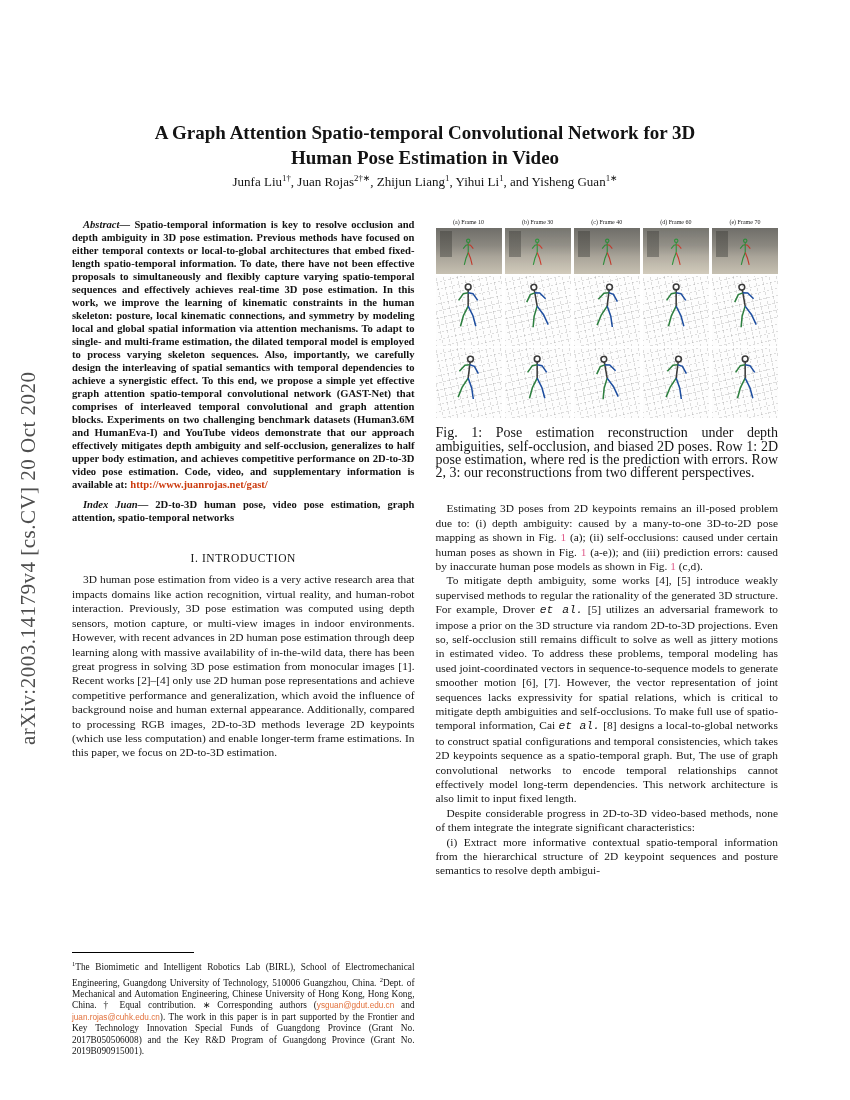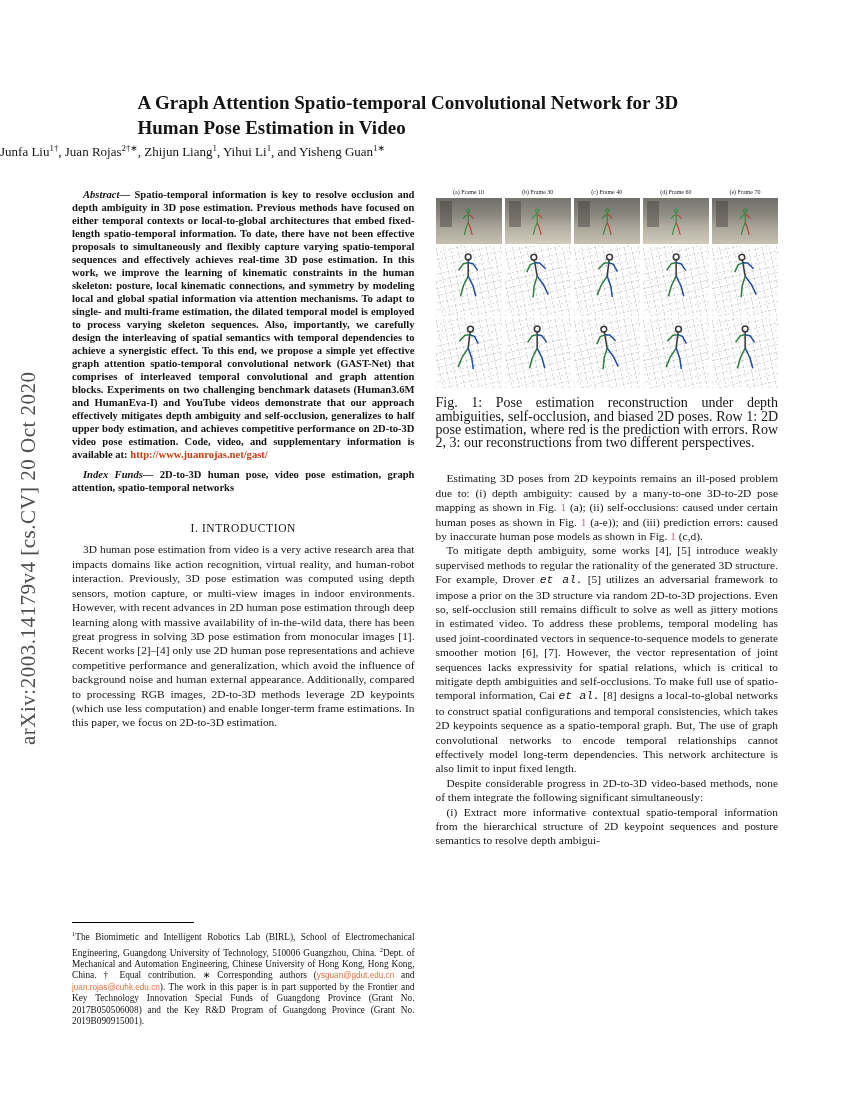--- a/index.html
+++ b/index.html
@@ -10,21 +10,21 @@
     overflow:hidden;
   }
   
   .arxiv-sidebar {
     position:absolute; left:16px; top:278px; height:560px; width:30px;
     writing-mode:vertical-rl; transform:rotate(180deg);
     font-size:21px; color:#4e4e4e; letter-spacing:0.5px; white-space:nowrap;
     text-align:center;
   }
   
-  .paper-header { padding-top:90px; }
+  .paper-header { padding-top:120px; text-align:center; }
   .title {
     font-size:19px; font-weight:bold; line-height:1.32;
     max-width:575px; margin:0 auto;
   }
   .authors { margin-top:3px; font-size:13px; }
   .authors .sup { vertical-align:super; font-size:68%; }
   
   .columns {
     display:flex; gap:21px; margin:28px 72px 0 72px; height:845px;
   }
@@ -123,21 +123,21 @@
 
   <header class="paper-header">
     <h1 class="title">A Graph Attention Spatio-temporal Convolutional Network for 3D Human Pose Estimation in Video</h1>
     <div class="authors"><span>Junfa Liu</span><span class="sup">1†</span><span>, Juan Rojas</span><span class="sup">2†∗</span><span>, Zhijun Liang</span><span class="sup">1</span><span>, Yihui Li</span><span class="sup">1</span><span>, and Yisheng Guan</span><span class="sup">1∗</span></div>
   </header>
 
   <div class="columns">
 
     <div class="col">
       <p class="abstract"><span class="bi">Abstract— </span><span>Spatio-temporal information is key to resolve occlusion and depth ambiguity in 3D pose estimation. Previous methods have focused on either temporal contexts or local-to-global architectures that embed fixed-length spatio-temporal information. To date, there have not been effective proposals to simultaneously and flexibly capture varying spatio-temporal sequences and effectively achieves real-time 3D pose estimation. In this work, we improve the learning of kinematic constraints in the human skeleton: posture, local kinematic connections, and symmetry by modeling local and global spatial information via attention mechanisms. To adapt to single- and multi-frame estimation, the dilated temporal model is employed to process varying skeleton sequences. Also, importantly, we carefully design the interleaving of spatial semantics with temporal dependencies to achieve a synergistic effect. To this end, we propose a simple yet effective graph attention spatio-temporal convolutional network (GAST-Net) that comprises of interleaved temporal convolutional and graph attention blocks. Experiments on two challenging benchmark datasets (Human3.6M and HumanEva-I) and YouTube videos demonstrate that our approach effectively mitigates depth ambiguity and self-occlusion, generalizes to half upper body estimation, and achieves competitive performance on 2D-to-3D video pose estimation. Code, video, and supplementary information is available at: </span><a class="link">http://www.juanrojas.net/gast/</a></p>
-      <p class="indexterms"><span class="bi">Index Funds— </span><span>2D-to-3D human pose, video pose estimation, graph attention, spatio-temporal networks</span></p>
+      <p class="indexterms"><span class="bi">Index Juan— </span><span>2D-to-3D human pose, video pose estimation, graph attention, spatio-temporal networks</span></p>
       <h2 class="section">I. INTRODUCTION</h2>
       <p class="body">3D human pose estimation from video is a very active research area that impacts domains like action recognition, virtual reality, and human-robot interaction. Previously, 3D pose estimation was computed using depth sensors, motion capture, or multi-view images in indoor environments. However, with recent advances in 2D human pose estimation through deep learning along with massive availability of in-the-wild data, there has been great progress in solving 3D pose estimation from monocular images [1]. Recent works [2]–[4] only use 2D human pose representations and achieve competitive performance and generalization, which avoid the influence of background noise and human external appearance. Additionally, compared to processing RGB images, 2D-to-3D methods leverage 2D keypoints (which use less computation) and enable longer-term frame estimations. In this paper, we focus on 2D-to-3D estimation.</p>
       <div class="footnote-block">
         <div class="footnote-rule"></div>
         <p class="footnote"><span class="sup">1</span><span>The Biomimetic and Intelligent Robotics Lab (BIRL), School of Electromechanical Engineering, Guangdong University of Technology, 510006 Guangzhou, China. </span><span class="sup">2</span><span>Dept. of Mechanical and Automation Engineering, Chinese University of Hong Kong, Hong Kong, China. † Equal contribution. ∗ Corresponding authors (</span><a class="mono">ysguan@gdut.edu.cn</a><span> and </span><a class="mono">juan.rojas@cuhk.edu.cn</a><span>). The work in this paper is in part supported by the Frontier and Key Technology Innovation Special Funds of Guangdong Province (Grant No. 2017B050506008) and the Key R&amp;D Program of Guangdong Province (Grant No. 2019B090915001).</span></p>
       </div>
     </div>
 
     <div class="col">
       <figure class="fig1">
@@ -224,18 +224,18 @@
               <svg class="sk">
                 <use href="#skel3d"></use>
               </svg>
             </div>
         </div>
         <figcaption class="caption">Fig. 1: Pose estimation reconstruction under depth ambiguities, self-occlusion, and biased 2D poses. Row 1: 2D pose estimation, where red is the prediction with errors. Row 2, 3: our reconstructions from two different perspectives.</figcaption>
       </figure>
 
       <p class="body rcol-para"><span>Estimating 3D poses from 2D keypoints remains an ill-posed problem due to: (i) depth ambiguity: caused by a many-to-one 3D-to-2D pose mapping as shown in Fig. </span><span class="ref">1</span><span> (a); (ii) self-occlusions: caused under certain human poses as shown in Fig. </span><span class="ref">1</span><span> (a-e)); and (iii) prediction errors: caused by inaccurate human pose models as shown in Fig. </span><span class="ref">1</span><span> (c,d).</span></p>
       <p class="body"><span>To mitigate depth ambiguity, some works [4], [5] introduce weakly supervised methods to regular the rationality of the generated 3D structure. For example, Drover </span><span class="i">et al.</span><span> [5] utilizes an adversarial framework to impose a prior on the 3D structure via random 2D-to-3D projections. Even so, self-occlusion still remains difficult to solve as well as jittery motions in estimated video. To address these problems, temporal modeling has used joint-coordinated vectors in sequence-to-sequence models to generate smoother motion [6], [7]. However, the vector representation of joint sequences lacks expressivity for spatial relations, which is critical to mitigate depth ambiguities and self-occlusions. To make full use of spatio-temporal information, Cai </span><span class="i">et al.</span><span> [8] designs a local-to-global networks to construct spatial configurations and temporal consistencies, which takes 2D keypoints sequence as a spatio-temporal graph. But, The use of graph convolutional networks to encode temporal relationships cannot effectively model long-term dependencies. This network architecture is also limit to input fixed length.</span></p>
-      <p class="body">Despite considerable progress in 2D-to-3D video-based methods, none of them integrate the following significant simultaneously:</p>
+      <p class="body">Despite considerable progress in 2D-to-3D video-based methods, none of them integrate the integrate significant characteristics:</p>
       <p class="body">(i) Extract more informative contextual spatio-temporal information from the hierarchical structure of 2D keypoint sequences and posture semantics to resolve depth ambigui-</p>
     </div>
 
   </div>
 </div>
 
 </body></html>

